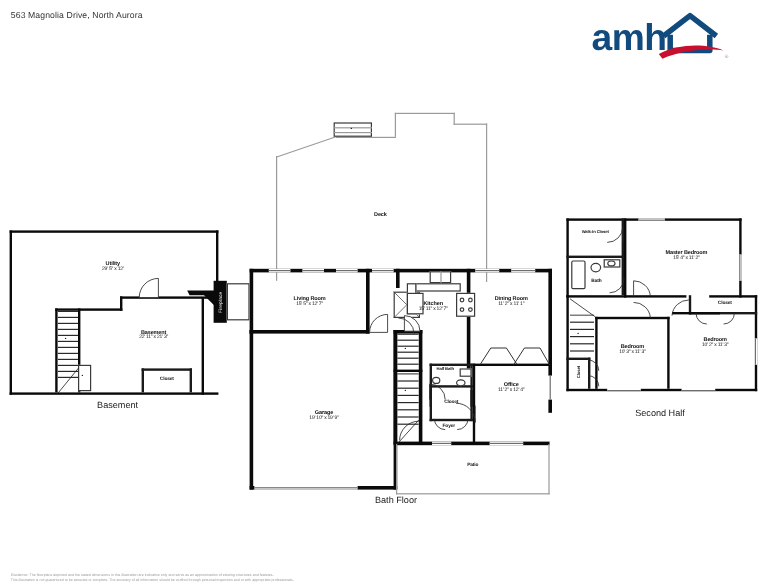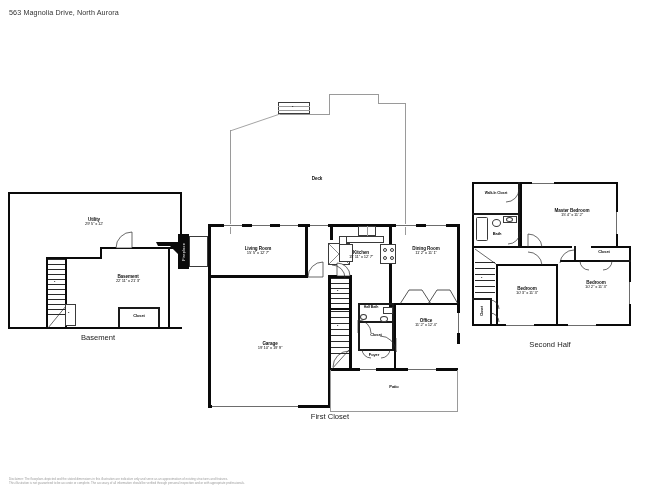--- a/index.html
+++ b/index.html
@@ -81,20 +81,34 @@
   }
   .disclaimer p { margin: 0; }
 </style>
 </head>
 <body>
 
 <div id="page">
 
   <div class="address">563 Magnolia Drive, North Aurora</div>
 
+  <div class="logo">
+    <svg viewBox="0 0 148 44" xmlns="http://www.w3.org/2000/svg">
+
+      <text x="2" y="33" font-family="Liberation Sans, sans-serif" font-size="31" font-weight="700" fill="#114b7d" letter-spacing="-0.5">amh</text>
+
+      <g fill="none" stroke="#114b7d" stroke-width="4.6" stroke-linejoin="round">
+        <path d="M62 21 L84 4 L106 21"></path>
+        <path d="M67.5 20 L67.5 33 L100.5 33 L100.5 20"></path>
+      </g>
+
+      <path d="M58 36 C74 27, 98 27, 112 33 C98 31, 76 33, 61 40 Z" fill="#c8102e"></path>
+      <text x="113" y="39" font-family="Liberation Sans, sans-serif" font-size="4" fill="#888">®</text>
+    </svg>
+  </div>
 
   <div class="plan" style="left:8px; top:192px; width:182px; height:142px;">
 
     <div class="wall" style="left:0;   top:0;    width:174px; height:2.4px;"></div>
     <div class="wall" style="left:0;   top:0;    width:2.4px; height:137px;"></div>
     <div class="wall" style="left:0;   top:134.6px; width:174px; height:2.4px;"></div>
     <div class="wall" style="left:171.6px; top:0; width:2.4px; height:56px;"></div>
     <div class="wall" style="left:160px; top:56px; width:2.4px; height:81px;"></div>
 
     <div class="wall" style="left:92px; top:55px; width:80px; height:2.4px;"></div>
@@ -372,21 +386,21 @@
     </div>
     <div class="label" style="left:212px; top:138px; width:64px;">
       <span class="nm">Dining Room</span>
       <span class="dim">11' 2" x 11' 1"</span>
     </div>
     <div class="label" style="left:30px; top:233px; width:116px;">
       <span class="nm">Garage</span>
       <span class="dim">19' 10" x 19' 9"</span>
     </div>
   </div>
-  <div class="floor-caption" style="left:270px; top:412px; width:120px;">First Closet</div>
+  <div class="floor-caption" style="left:270px; top:412px; width:120px;">Bath Floor</div>
 
   <div class="plan" style="left:472px; top:182px; width:160px; height:152px;">
 
     <div class="wall" style="left:0;   top:0;    width:146px; height:2.4px;"></div>
     <div class="wall" style="left:0; top:0;  width:2.4px; height:66px;"></div>
     <div class="wall" style="left:143.6px; top:0; width:2.4px; height:66px;"></div>
 
     <div class="wall" style="left:119px; top:64px; width:40px; height:2.4px;"></div>
     <div class="wall" style="left:156.6px; top:64px; width:2.4px; height:80px;"></div>
     <div class="wall" style="left:0;   top:141.6px; width:159px; height:2.4px;"></div>

